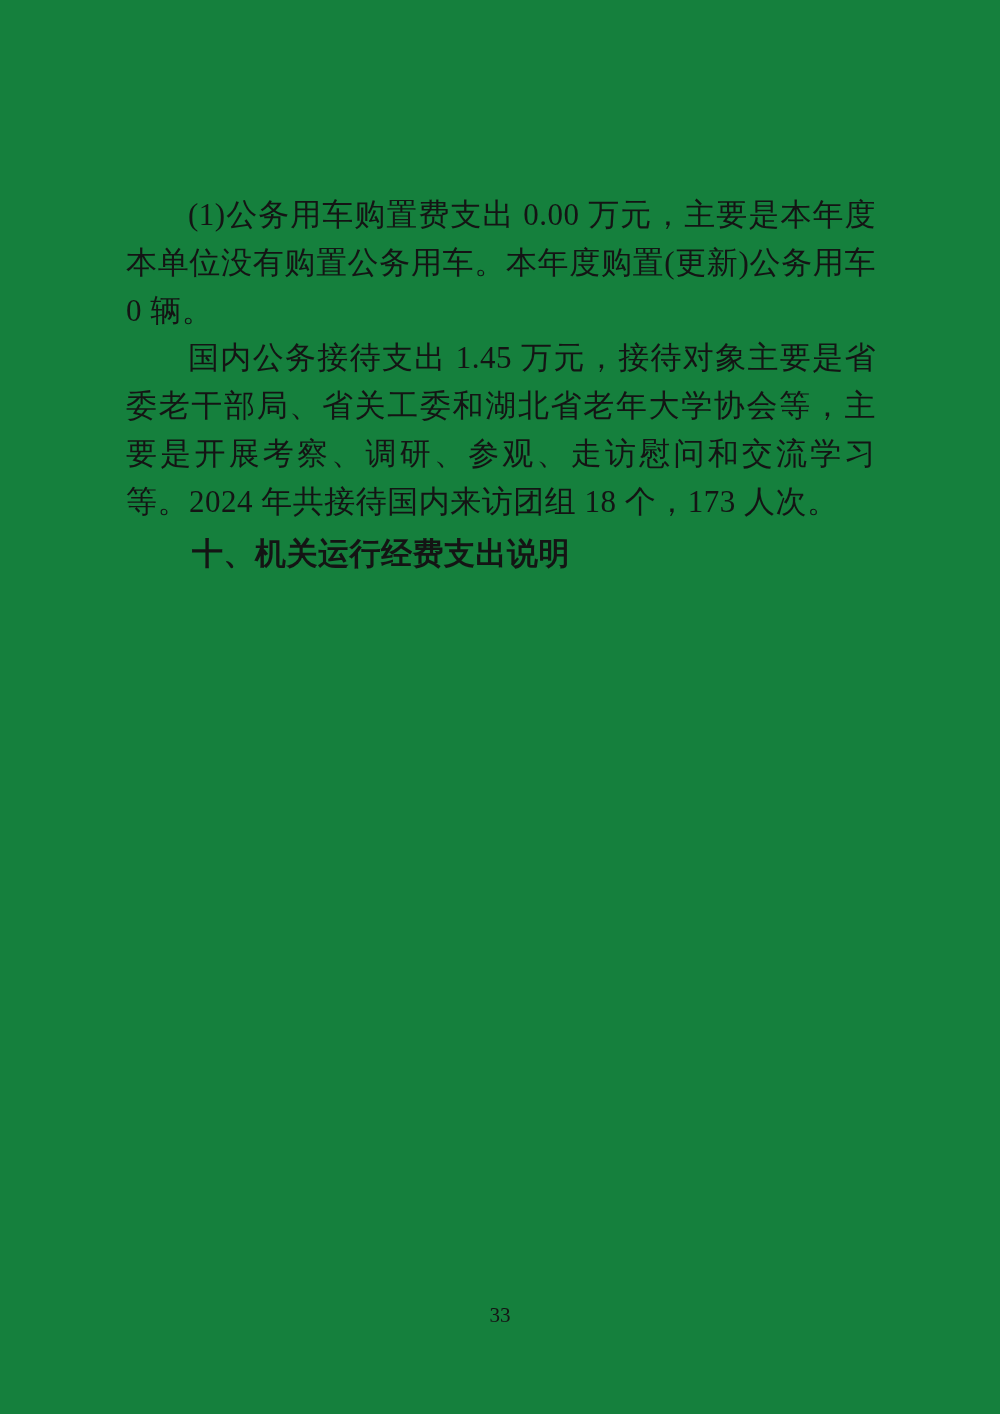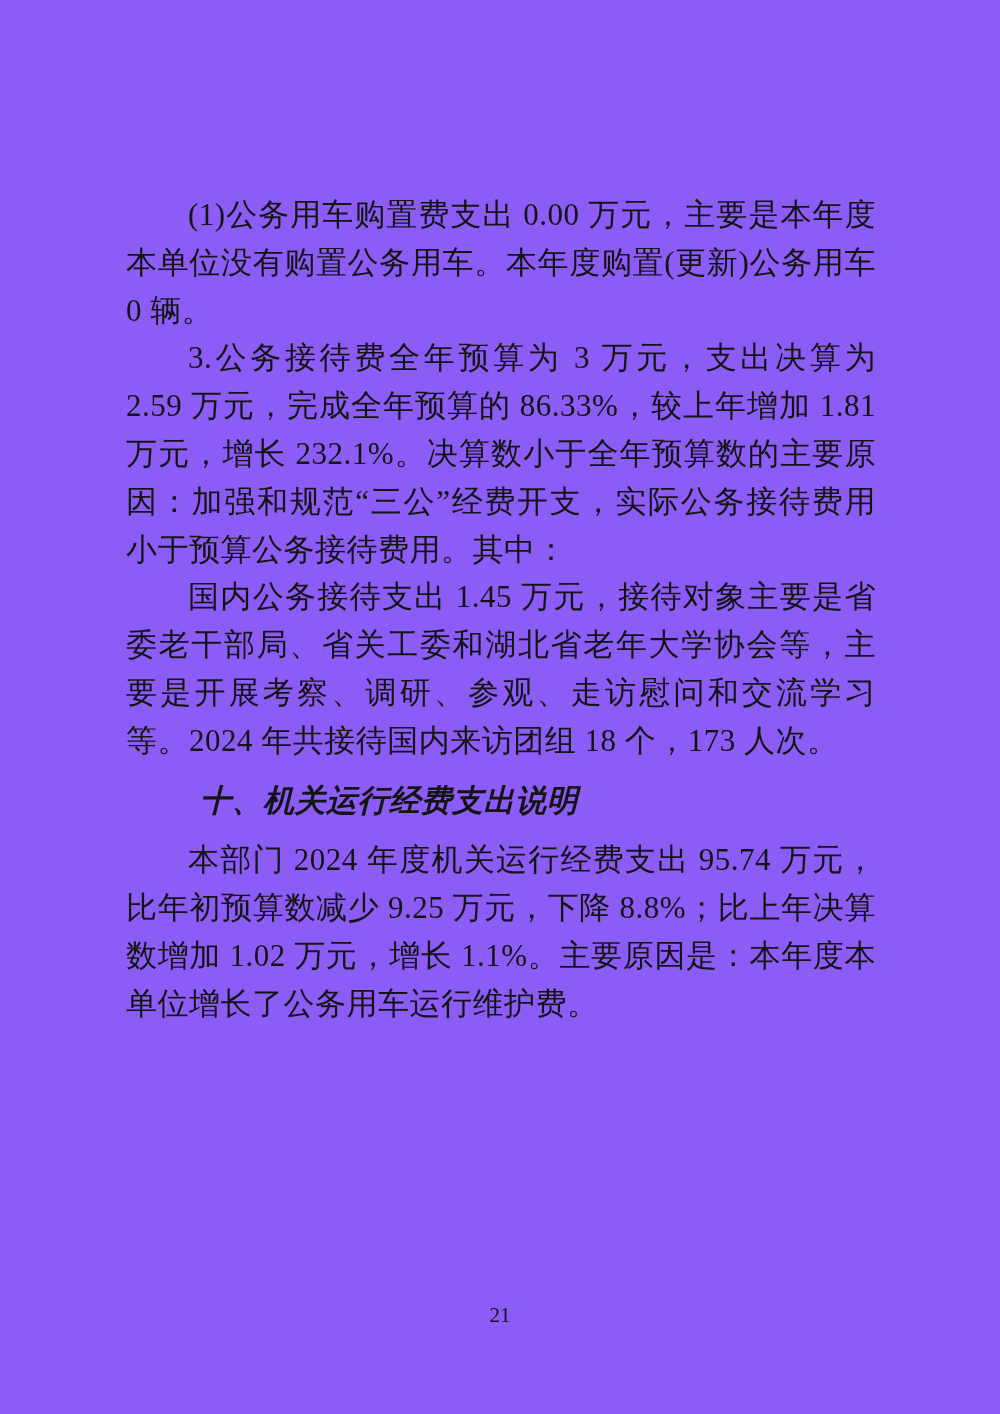--- a/index.html
+++ b/index.html
@@ -5,67 +5,64 @@
 <style>
   html, body {
     margin: 0;
     padding: 0;
     background: #ffffff;
   }
   .page {
     position: relative;
     width: 1000px;
     height: 1414px;
-    background: #8b5cf6;
+    background: #15803d;
     color: #141414;
     overflow: hidden;
   }
   .doc-body {
     position: absolute;
     left: 126px;
     top: 191px;
     width: 750px;
     font-family: "Liberation Serif", "DejaVu Serif", serif;
     font-size: 31px;
     line-height: 47.8px;
     text-align: justify;
     text-justify: inter-character;
     letter-spacing: 0.5px;
   }
   .doc-body p {
     margin: 0;
     text-indent: 2em;
   }
   .section-heading {
-    margin: 12px;
+    margin: 4px;
     text-indent: 2em;
     font-family: "Liberation Sans", "DejaVu Sans", sans-serif;
     font-weight: 700;
     font-size: 31px;
     line-height: 47.8px;
     text-align: left;
-    font-style: italic;
   }
   .page-number {
     position: absolute;
     top: 1303px;
     left: 0;
     width: 100%;
     text-align: center;
     font-family: "Liberation Serif", "DejaVu Serif", serif;
     font-size: 21px;
     color: #141414;
   }
 </style>
 </head>
 <body>
 
 <div class="page">
   <div class="doc-body">
     <p>(1)公务用车购置费支出 0.00 万元，主要是本年度本单位没有购置公务用车。本年度购置(更新)公务用车 0 辆。</p>
-    <p>3.公务接待费全年预算为 3 万元，支出决算为 2.59 万元，完成全年预算的 86.33%，较上年增加 1.81 万元，增长 232.1%。决算数小于全年预算数的主要原因：加强和规范“三公”经费开支，实际公务接待费用小于预算公务接待费用。其中：</p>
     <p>国内公务接待支出 1.45 万元，接待对象主要是省委老干部局、省关工委和湖北省老年大学协会等，主要是开展考察、调研、参观、走访慰问和交流学习等。2024 年共接待国内来访团组 18 个，173 人次。</p>
     <h2 class="section-heading">十、机关运行经费支出说明</h2>
-    <p>本部门 2024 年度机关运行经费支出 95.74 万元，比年初预算数减少 9.25 万元，下降 8.8%；比上年决算数增加 1.02 万元，增长 1.1%。主要原因是：本年度本单位增长了公务用车运行维护费。</p>
   </div>
 
-  <div class="page-number">21</div>
+  <div class="page-number">33</div>
 </div>
 
 </body></html>

